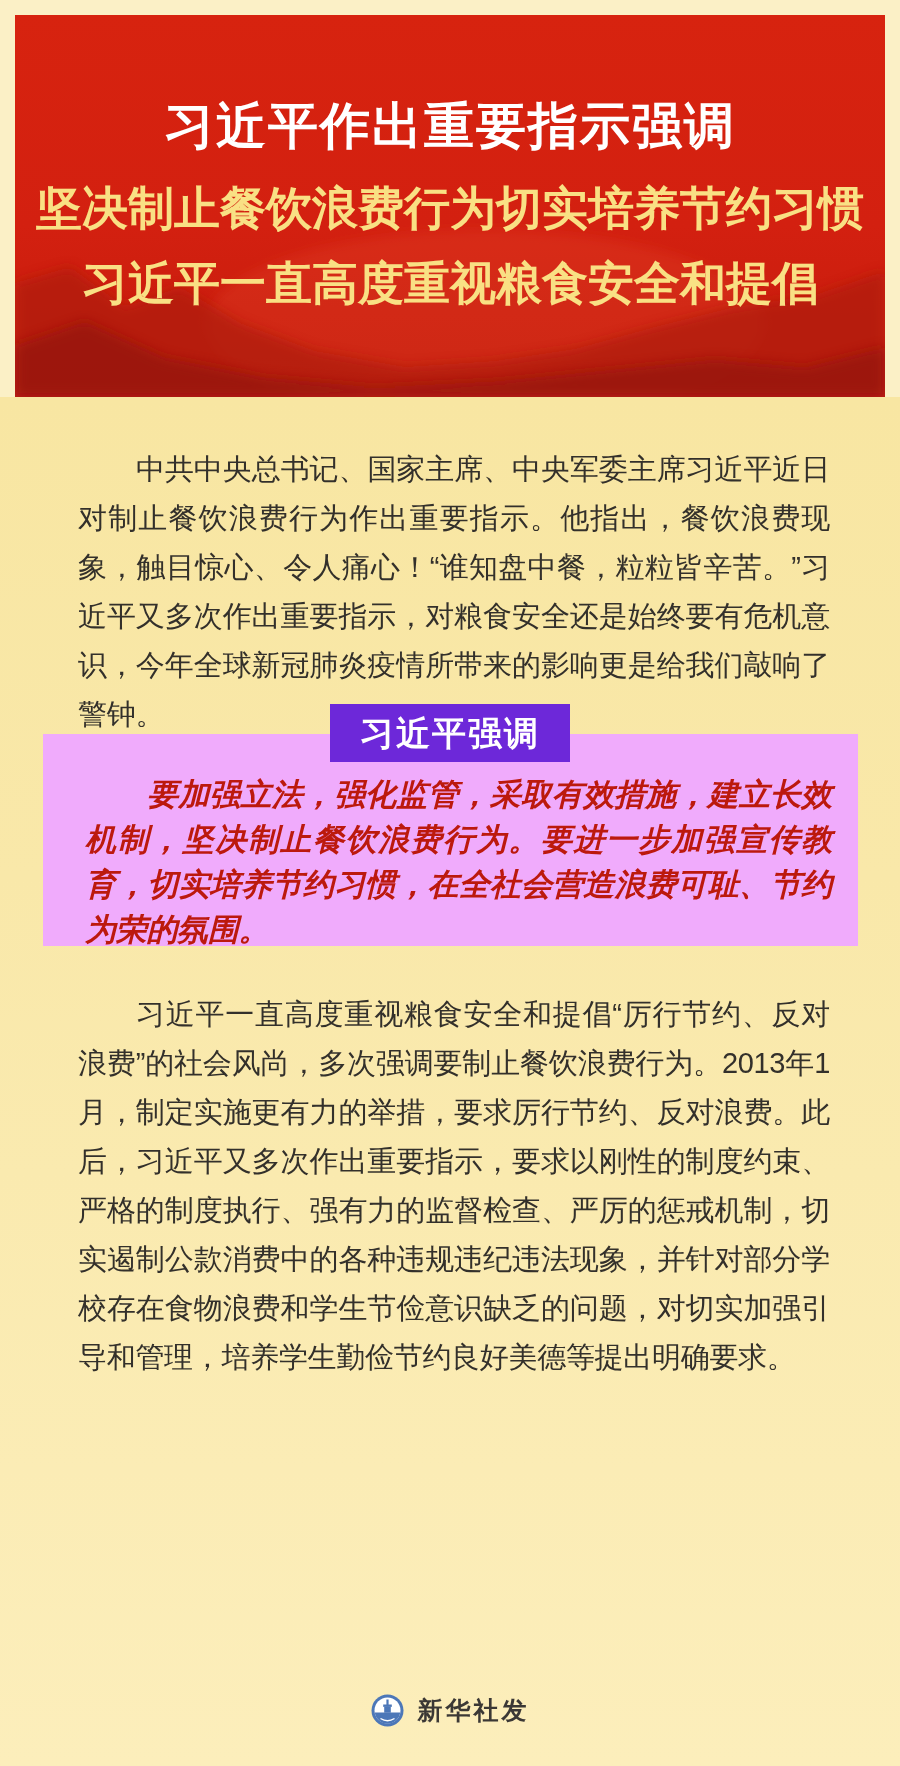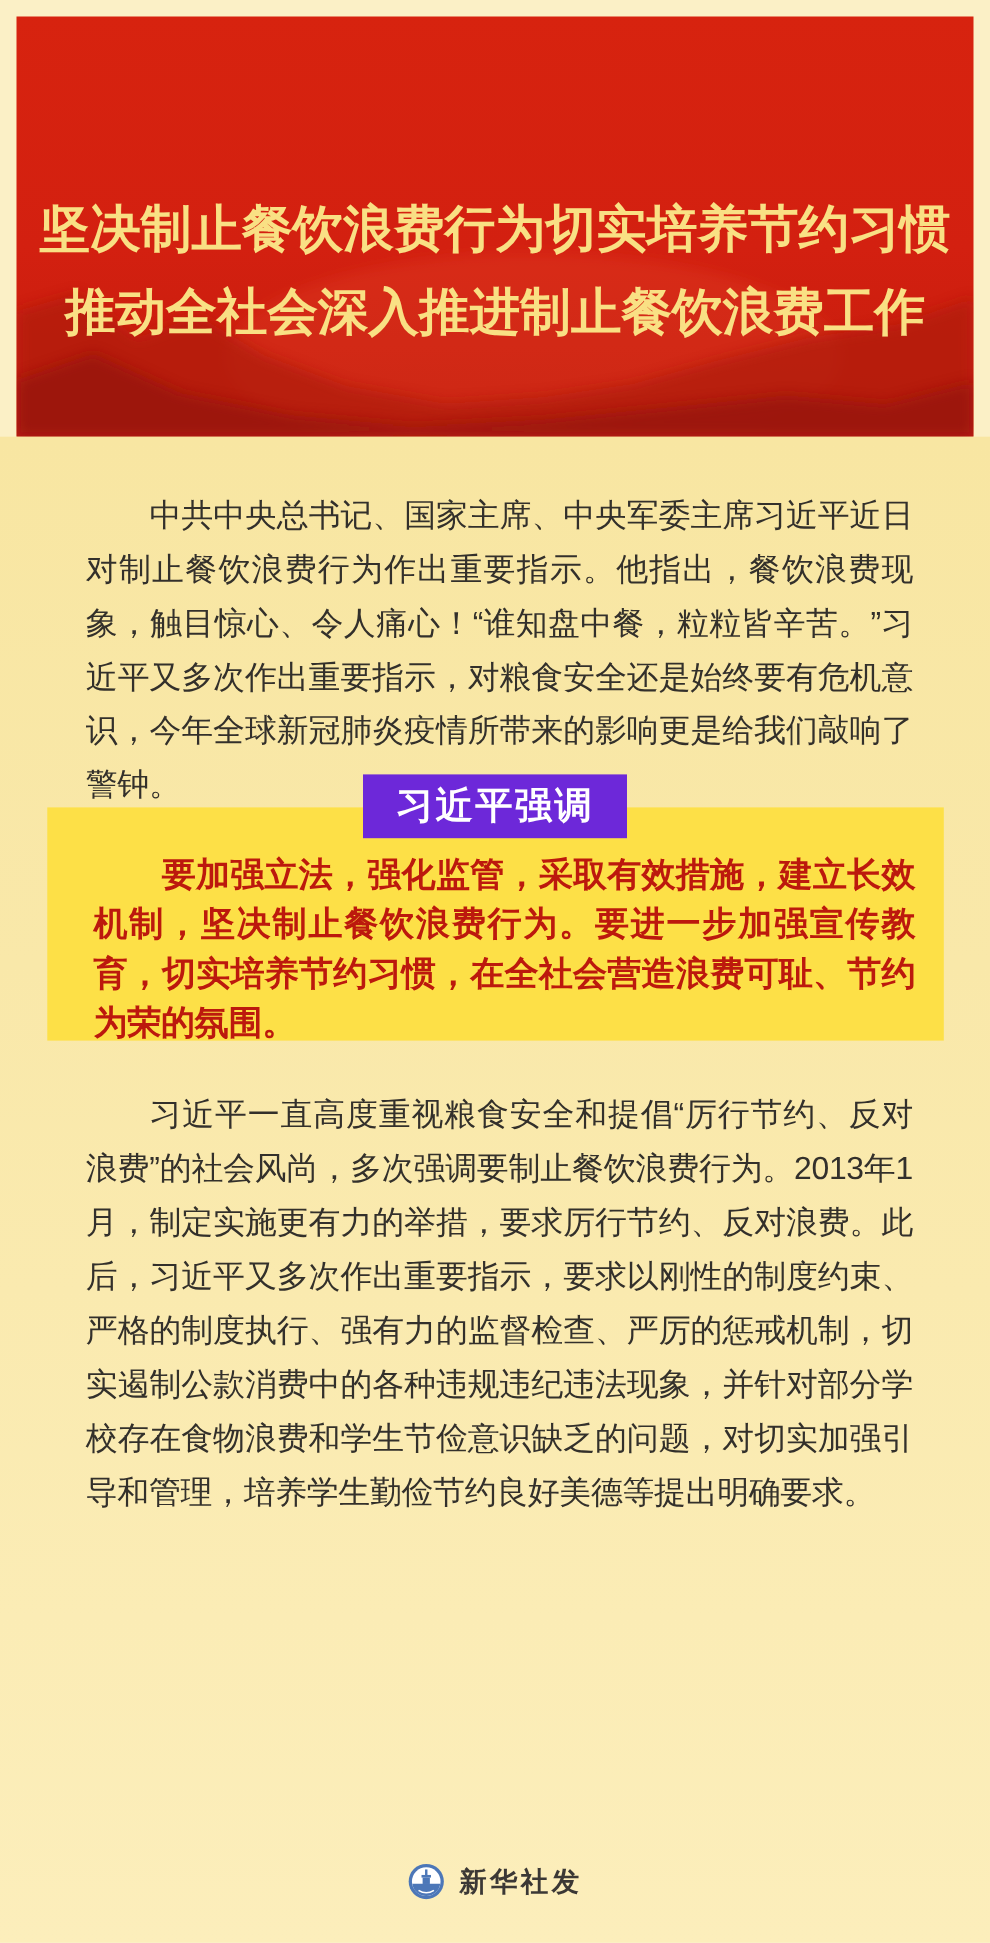--- a/index.html
+++ b/index.html
@@ -33,21 +33,22 @@
     font-size:29px; line-height:49px; letter-spacing:-0.3px;
     color:#33302b; text-align:justify; text-indent:2em; margin:0;
     font-weight:500;
   }
   .para-1 { top:445px; }
   .para-2 { top:990px; }
   .para-3 { top:1392px; }
   
   .quote-box {
     position:absolute; left:43px; top:734px; width:815px; height:212px;
-    background:#fde047;
+    background:#f0abfc;
+    font-style:italic;
   }
   .badge {
     position:absolute; top:704px; left:50%; transform:translateX(-50%);
     background:#6d28d9; color:#ffffff;
     font-size:34px; line-height:34px; font-weight:bold;
     padding:12px 30px; letter-spacing:2px; white-space:nowrap;
   }
   .quote-text {
     position:absolute; left:42px; right:26px; top:38px; margin:0;
     font-size:31px; line-height:45px; font-weight:bold;
@@ -70,22 +71,23 @@
     <svg class="mountains" viewBox="0 0 870 382" preserveAspectRatio="none">
       <defs>
         <filter id="soft" x="-20%" y="-20%" width="140%" height="140%">
           <feGaussianBlur stdDeviation="6"></feGaussianBlur>
         </filter>
       </defs>
       <ellipse cx="470" cy="310" rx="280" ry="95" fill="rgba(240,95,55,0.16)" filter="url(#soft)"></ellipse>
       <path fill="#b01b0c" opacity="0.75" filter="url(#soft)" d="M0,382 L0,268 L55,252 L110,292 L165,272 L225,308 L300,336 L390,352 L480,346 L560,334 L640,312 L720,292 L800,280 L870,256 L870,382 Z"></path>
       <path fill="#991407" opacity="0.85" filter="url(#soft)" d="M0,382 L0,330 L70,306 L150,342 L250,362 L360,372 L480,366 L600,354 L700,344 L790,352 L870,332 L870,382 Z"></path>
     </svg>
+    <div class="title-line title-1">习近平作出重要指示强调</div>
     <div class="title-line title-2">坚决制止餐饮浪费行为切实培养节约习惯</div>
-    <div class="title-line title-3">推动全社会深入推进制止餐饮浪费工作</div>
+    <div class="title-line title-3">习近平一直高度重视粮食安全和提倡</div>
   </div>
 
   <div class="content-bg"></div>
 
   <p class="para para-1">中共中央总书记、国家主席、中央军委主席习近平近日对制止餐饮浪费行为作出重要指示。他指出，餐饮浪费现象，触目惊心、令人痛心！“谁知盘中餐，粒粒皆辛苦。”习近平又多次作出重要指示，对粮食安全还是始终要有危机意识，今年全球新冠肺炎疫情所带来的影响更是给我们敲响了警钟。</p>
 
   <div class="quote-box">
     <p class="quote-text">要加强立法，强化监管，采取有效措施，建立长效机制，坚决制止餐饮浪费行为。要进一步加强宣传教育，切实培养节约习惯，在全社会营造浪费可耻、节约为荣的氛围。</p>
   </div>
   <div class="badge">习近平强调</div>

